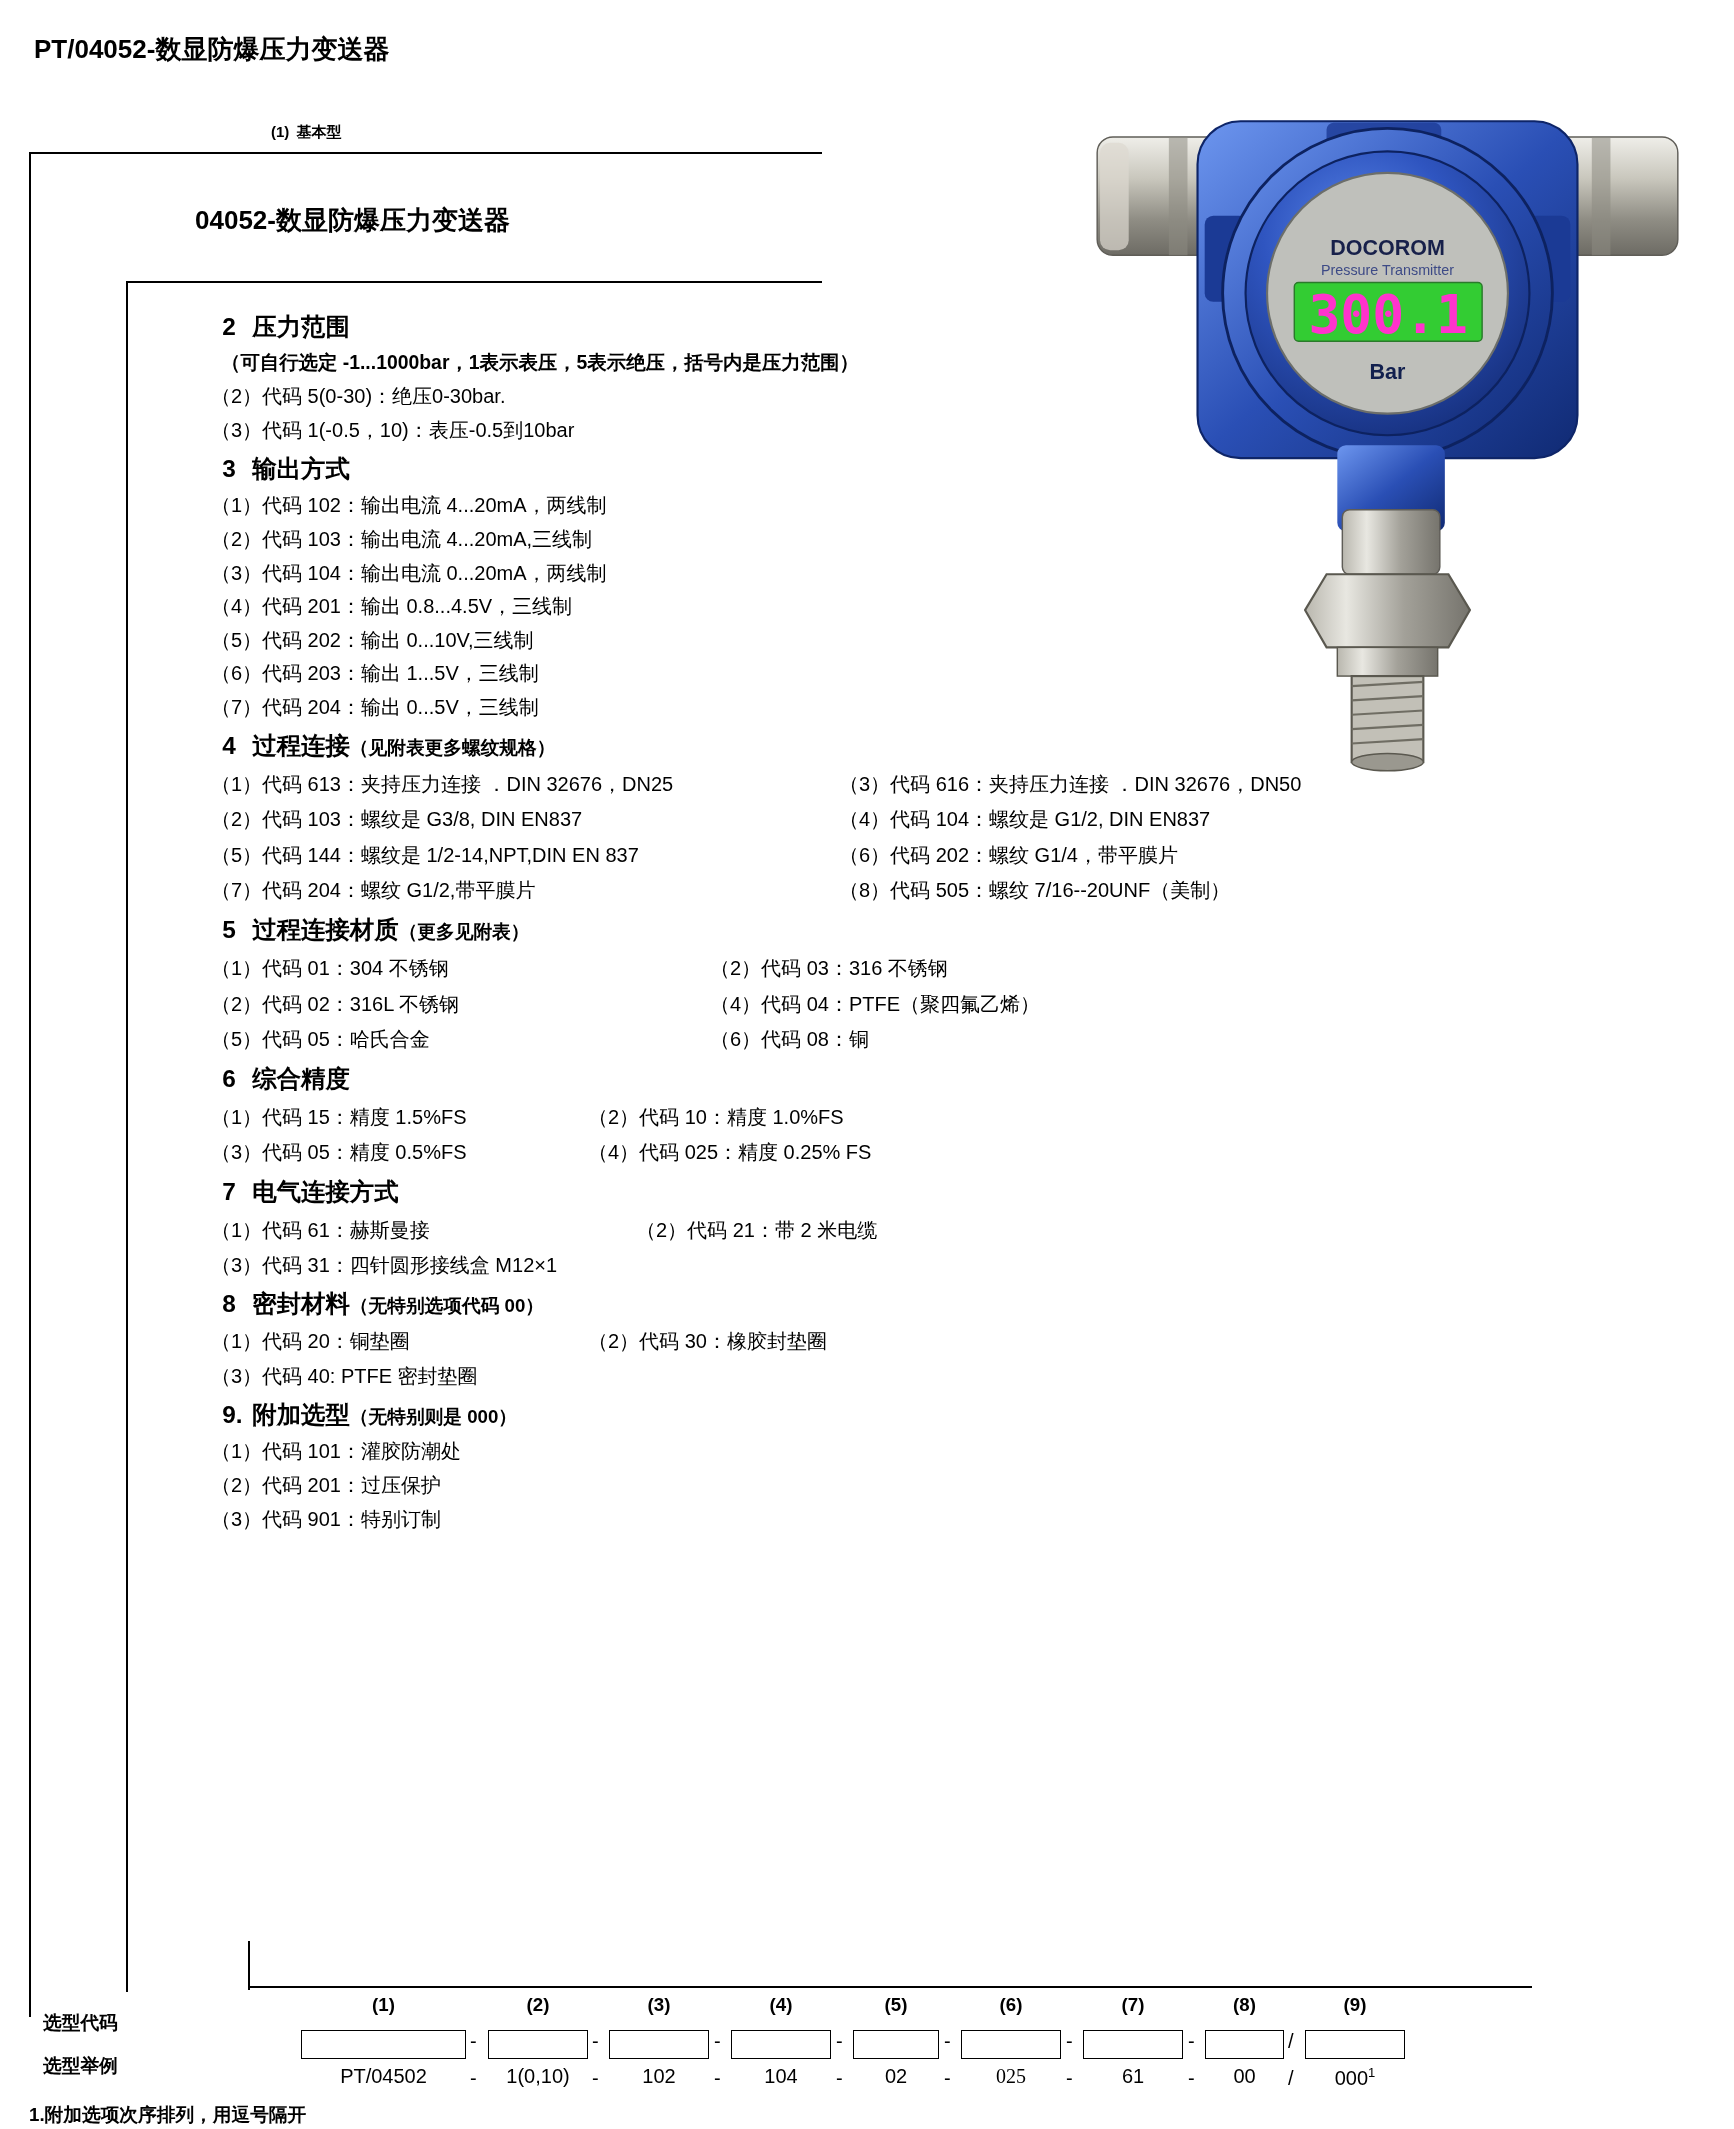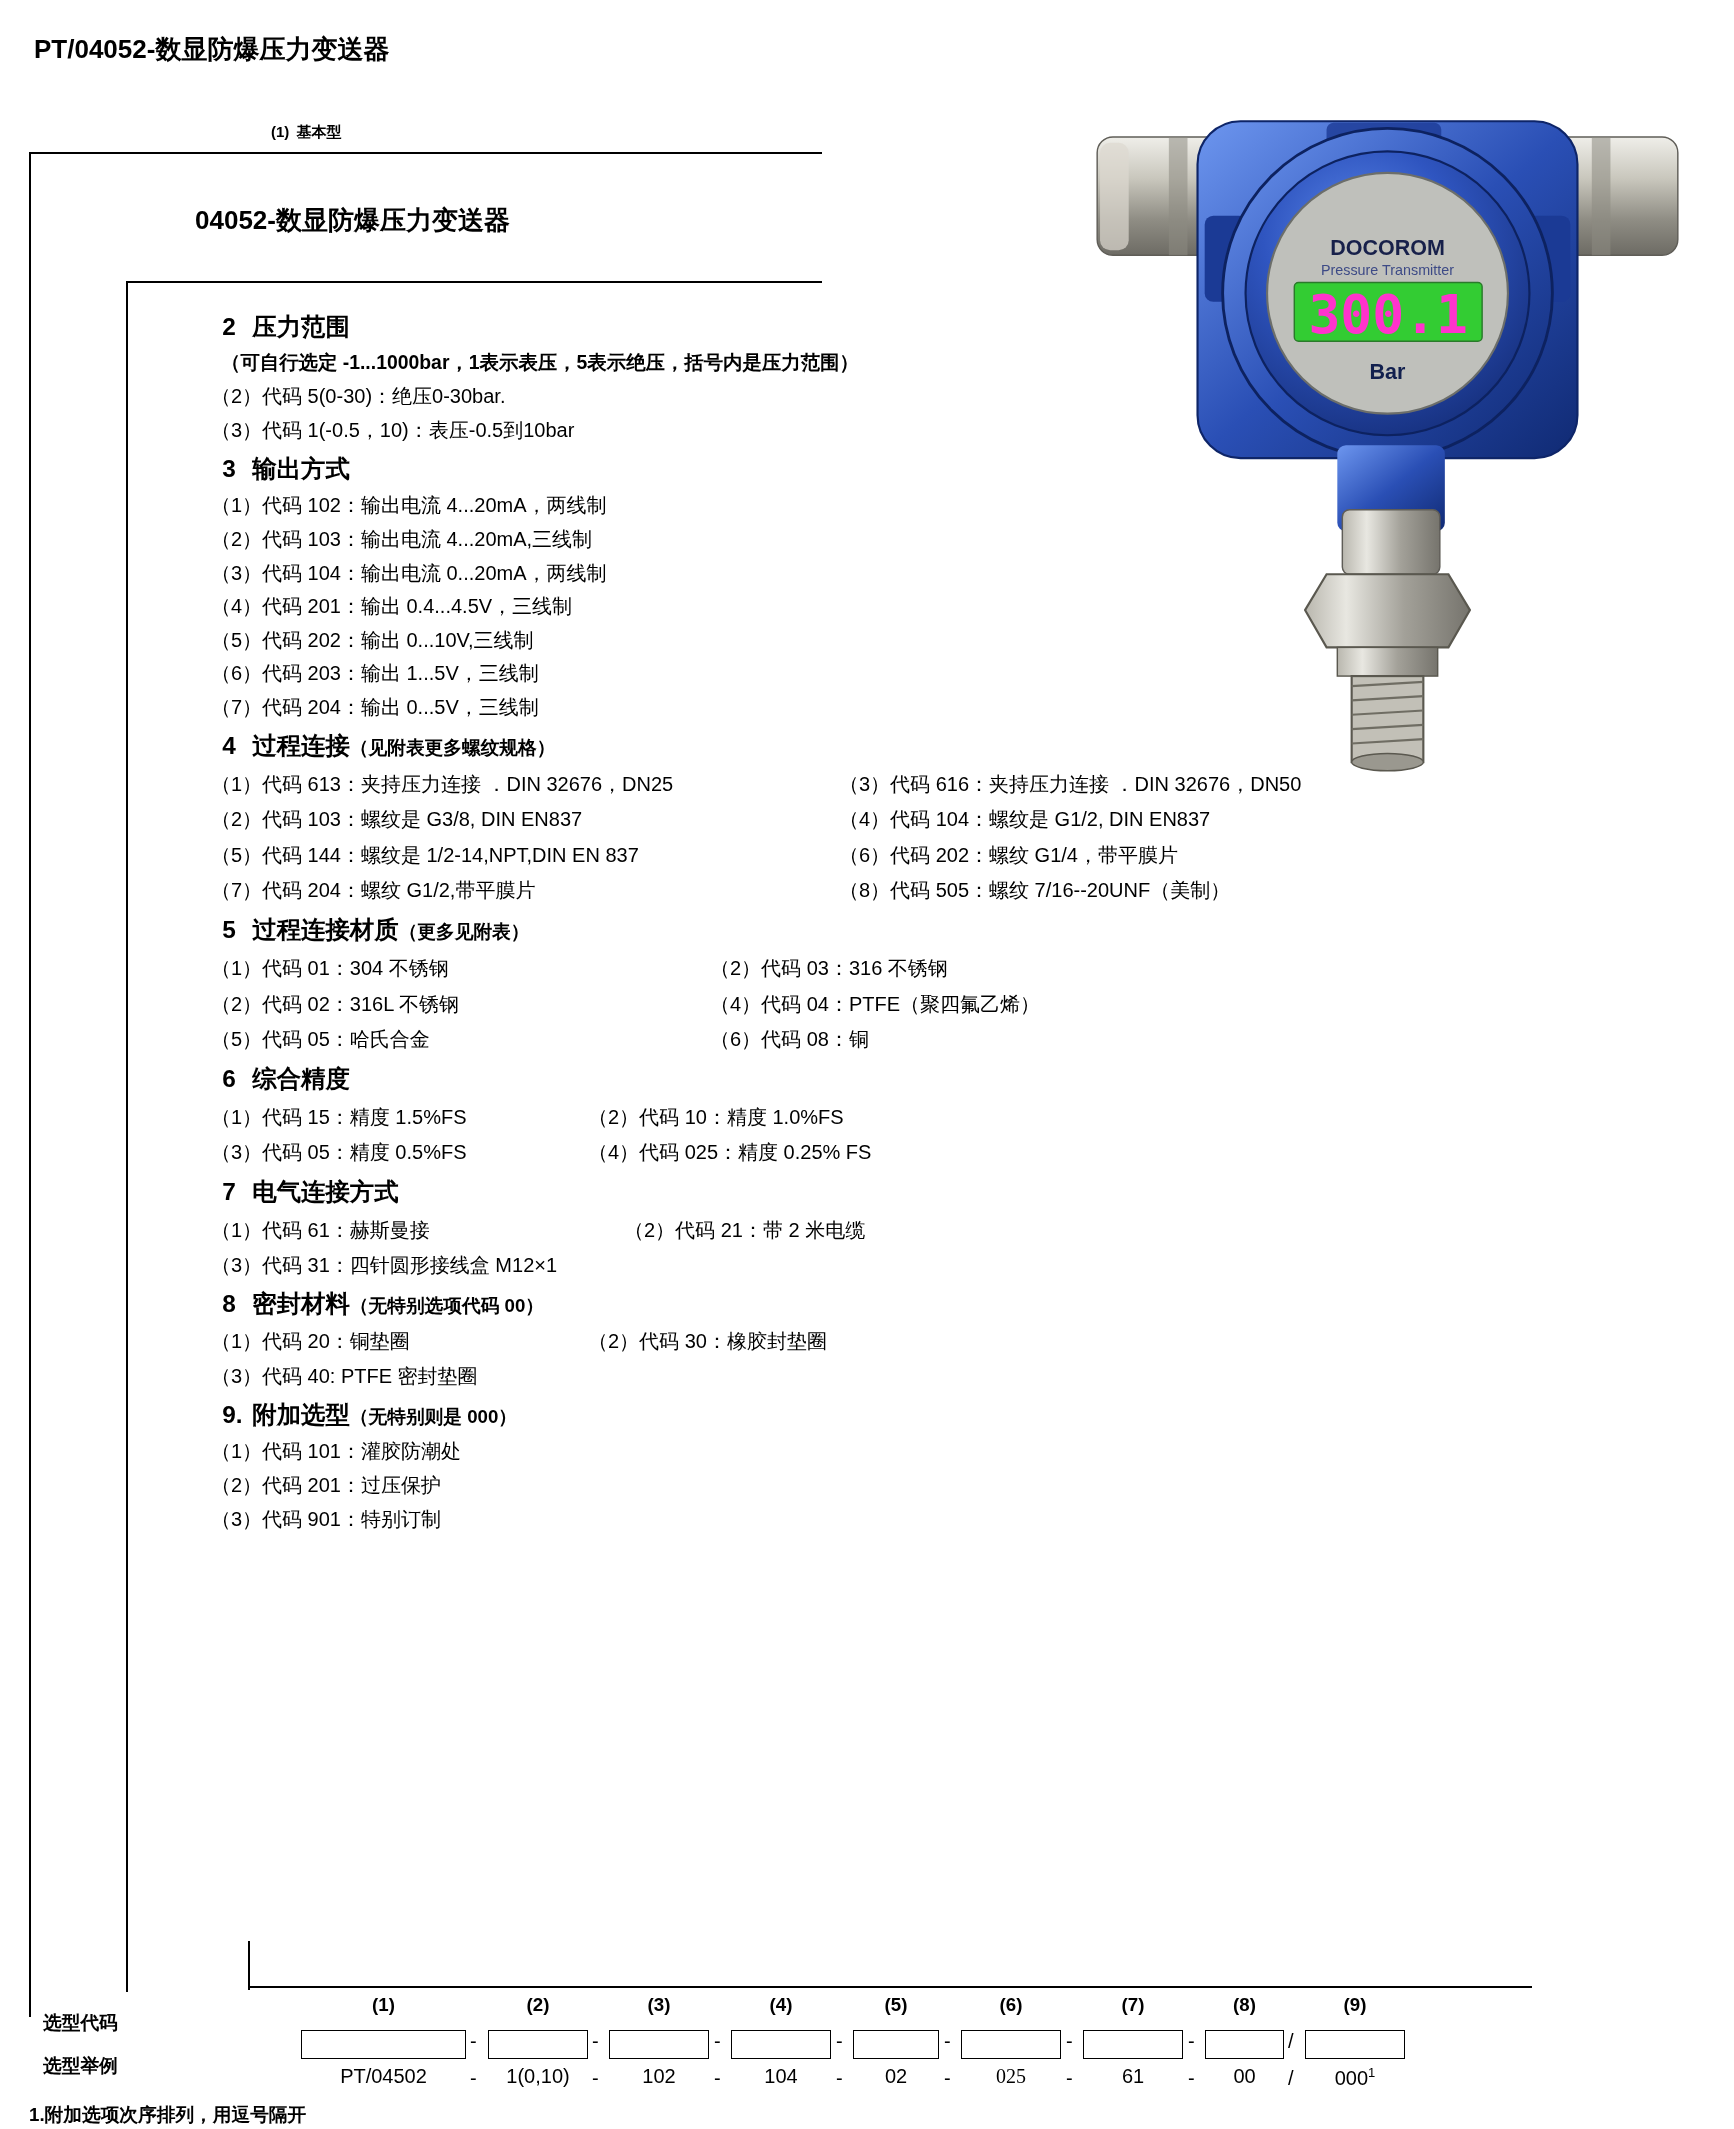--- a/index.html
+++ b/index.html
@@ -300,21 +300,21 @@
     <div class="note-line">（可自行选定 -1...1000bar，1表示表压，5表示绝压，括号内是压力范围）</div>
     <div class="item">（2）代码 5(0-30)：绝压0-30bar.</div>
     <div class="item">（3）代码 1(-0.5，10)：表压-0.5到10bar</div>
 
     <div class="sec-head">
       <span class="sec-num">3</span><span>输出方式</span>
     </div>
     <div class="item">（1）代码 102：输出电流 4...20mA，两线制</div>
     <div class="item">（2）代码 103：输出电流 4...20mA,三线制</div>
     <div class="item">（3）代码 104：输出电流 0...20mA，两线制</div>
-    <div class="item">（4）代码 201：输出 0.4...4.5V，三线制</div>
+    <div class="item">（4）代码 201：输出 0.8...4.5V，三线制</div>
     <div class="item">（5）代码 202：输出 0...10V,三线制</div>
     <div class="item">（6）代码 203：输出 1...5V，三线制</div>
     <div class="item">（7）代码 204：输出 0...5V，三线制</div>
 
     <div class="sec-head">
       <span class="sec-num">4</span><span>过程连接</span><span class="sec-note">（见附表更多螺纹规格）</span>
     </div>
     <div class="two-col">
       <span class="c1">（1）代码 613：夹持压力连接 ．DIN 32676，DN25</span>
       <span class="c2" style="left:631px">（3）代码 616：夹持压力连接 ．DIN 32676，DN50</span>
@@ -358,21 +358,21 @@
     <div class="two-col">
       <span class="c1">（3）代码 05：精度 0.5%FS</span>
       <span class="c2" style="left:380px">（4）代码 025：精度 0.25% FS</span>
     </div>
 
     <div class="sec-head">
       <span class="sec-num">7</span><span>电气连接方式</span>
     </div>
     <div class="two-col">
       <span class="c1">（1）代码 61：赫斯曼接</span>
-      <span class="c2" style="left:416px">（2）代码 21：带 2 米电缆</span>
+      <span class="c2" style="left:428px">（2）代码 21：带 2 米电缆</span>
     </div>
     <div class="item">（3）代码 31：四针圆形接线盒 M12×1</div>
 
     <div class="sec-head">
       <span class="sec-num">8</span><span>密封材料</span><span class="sec-note">（无特别选项代码 00）</span>
     </div>
     <div class="two-col">
       <span class="c1">（1）代码 20：铜垫圈</span>
       <span class="c2" style="left:380px">（2）代码 30：橡胶封垫圈</span>
     </div>

